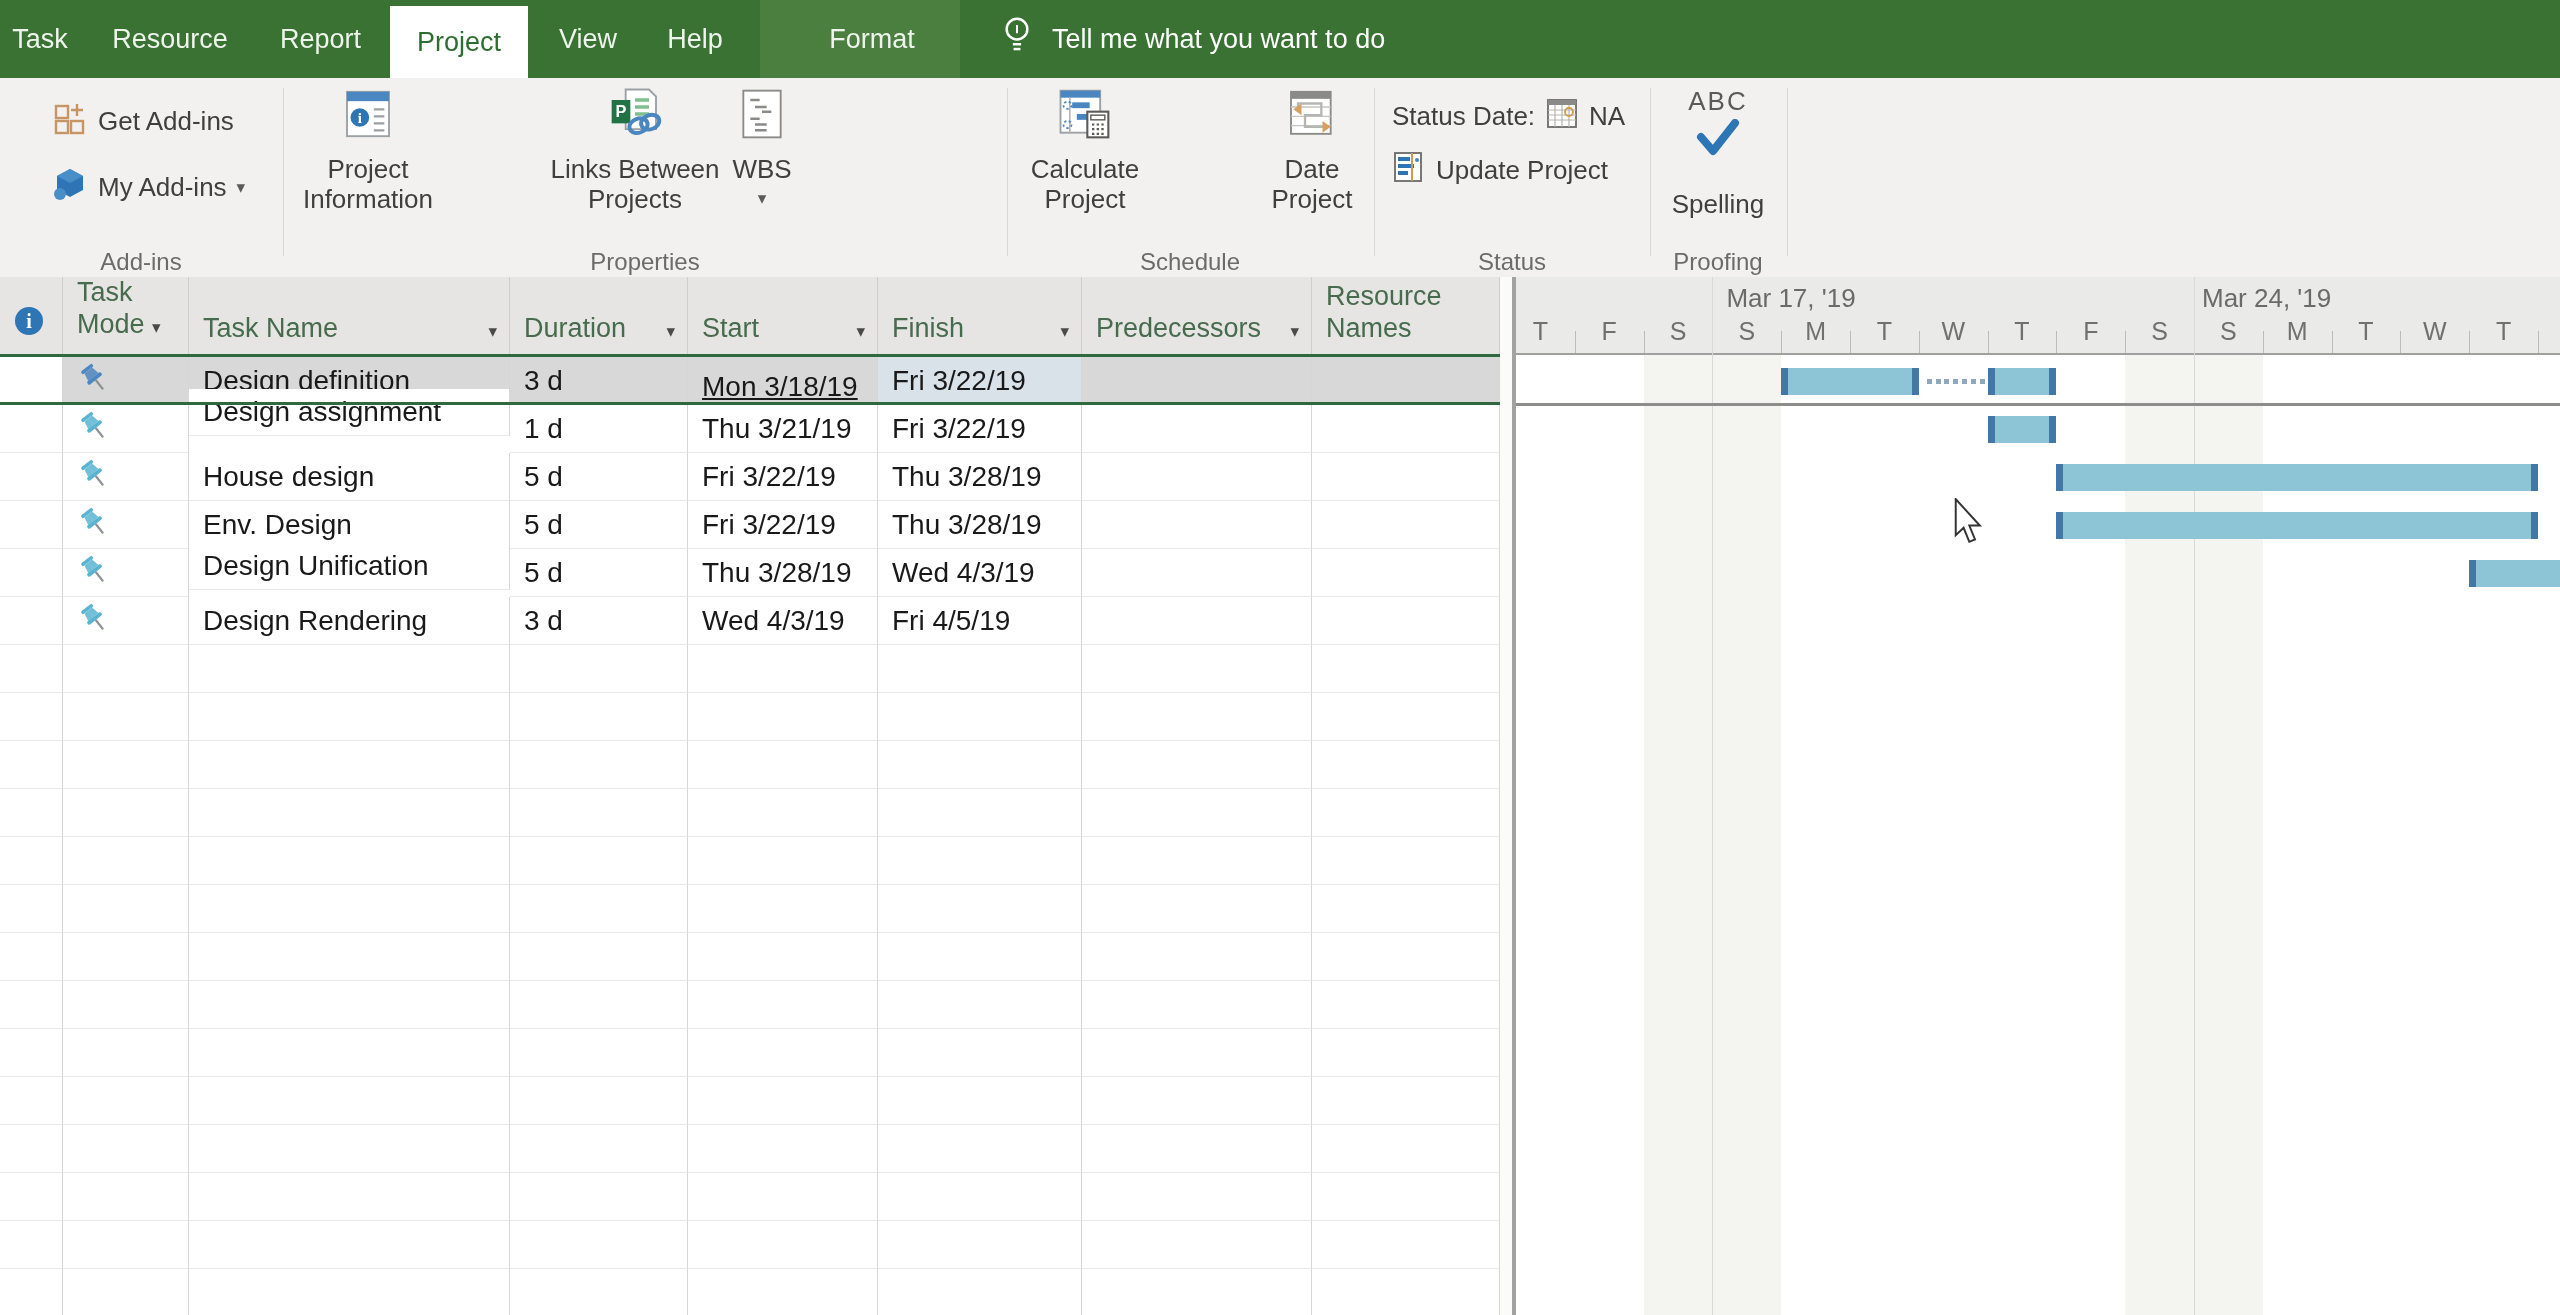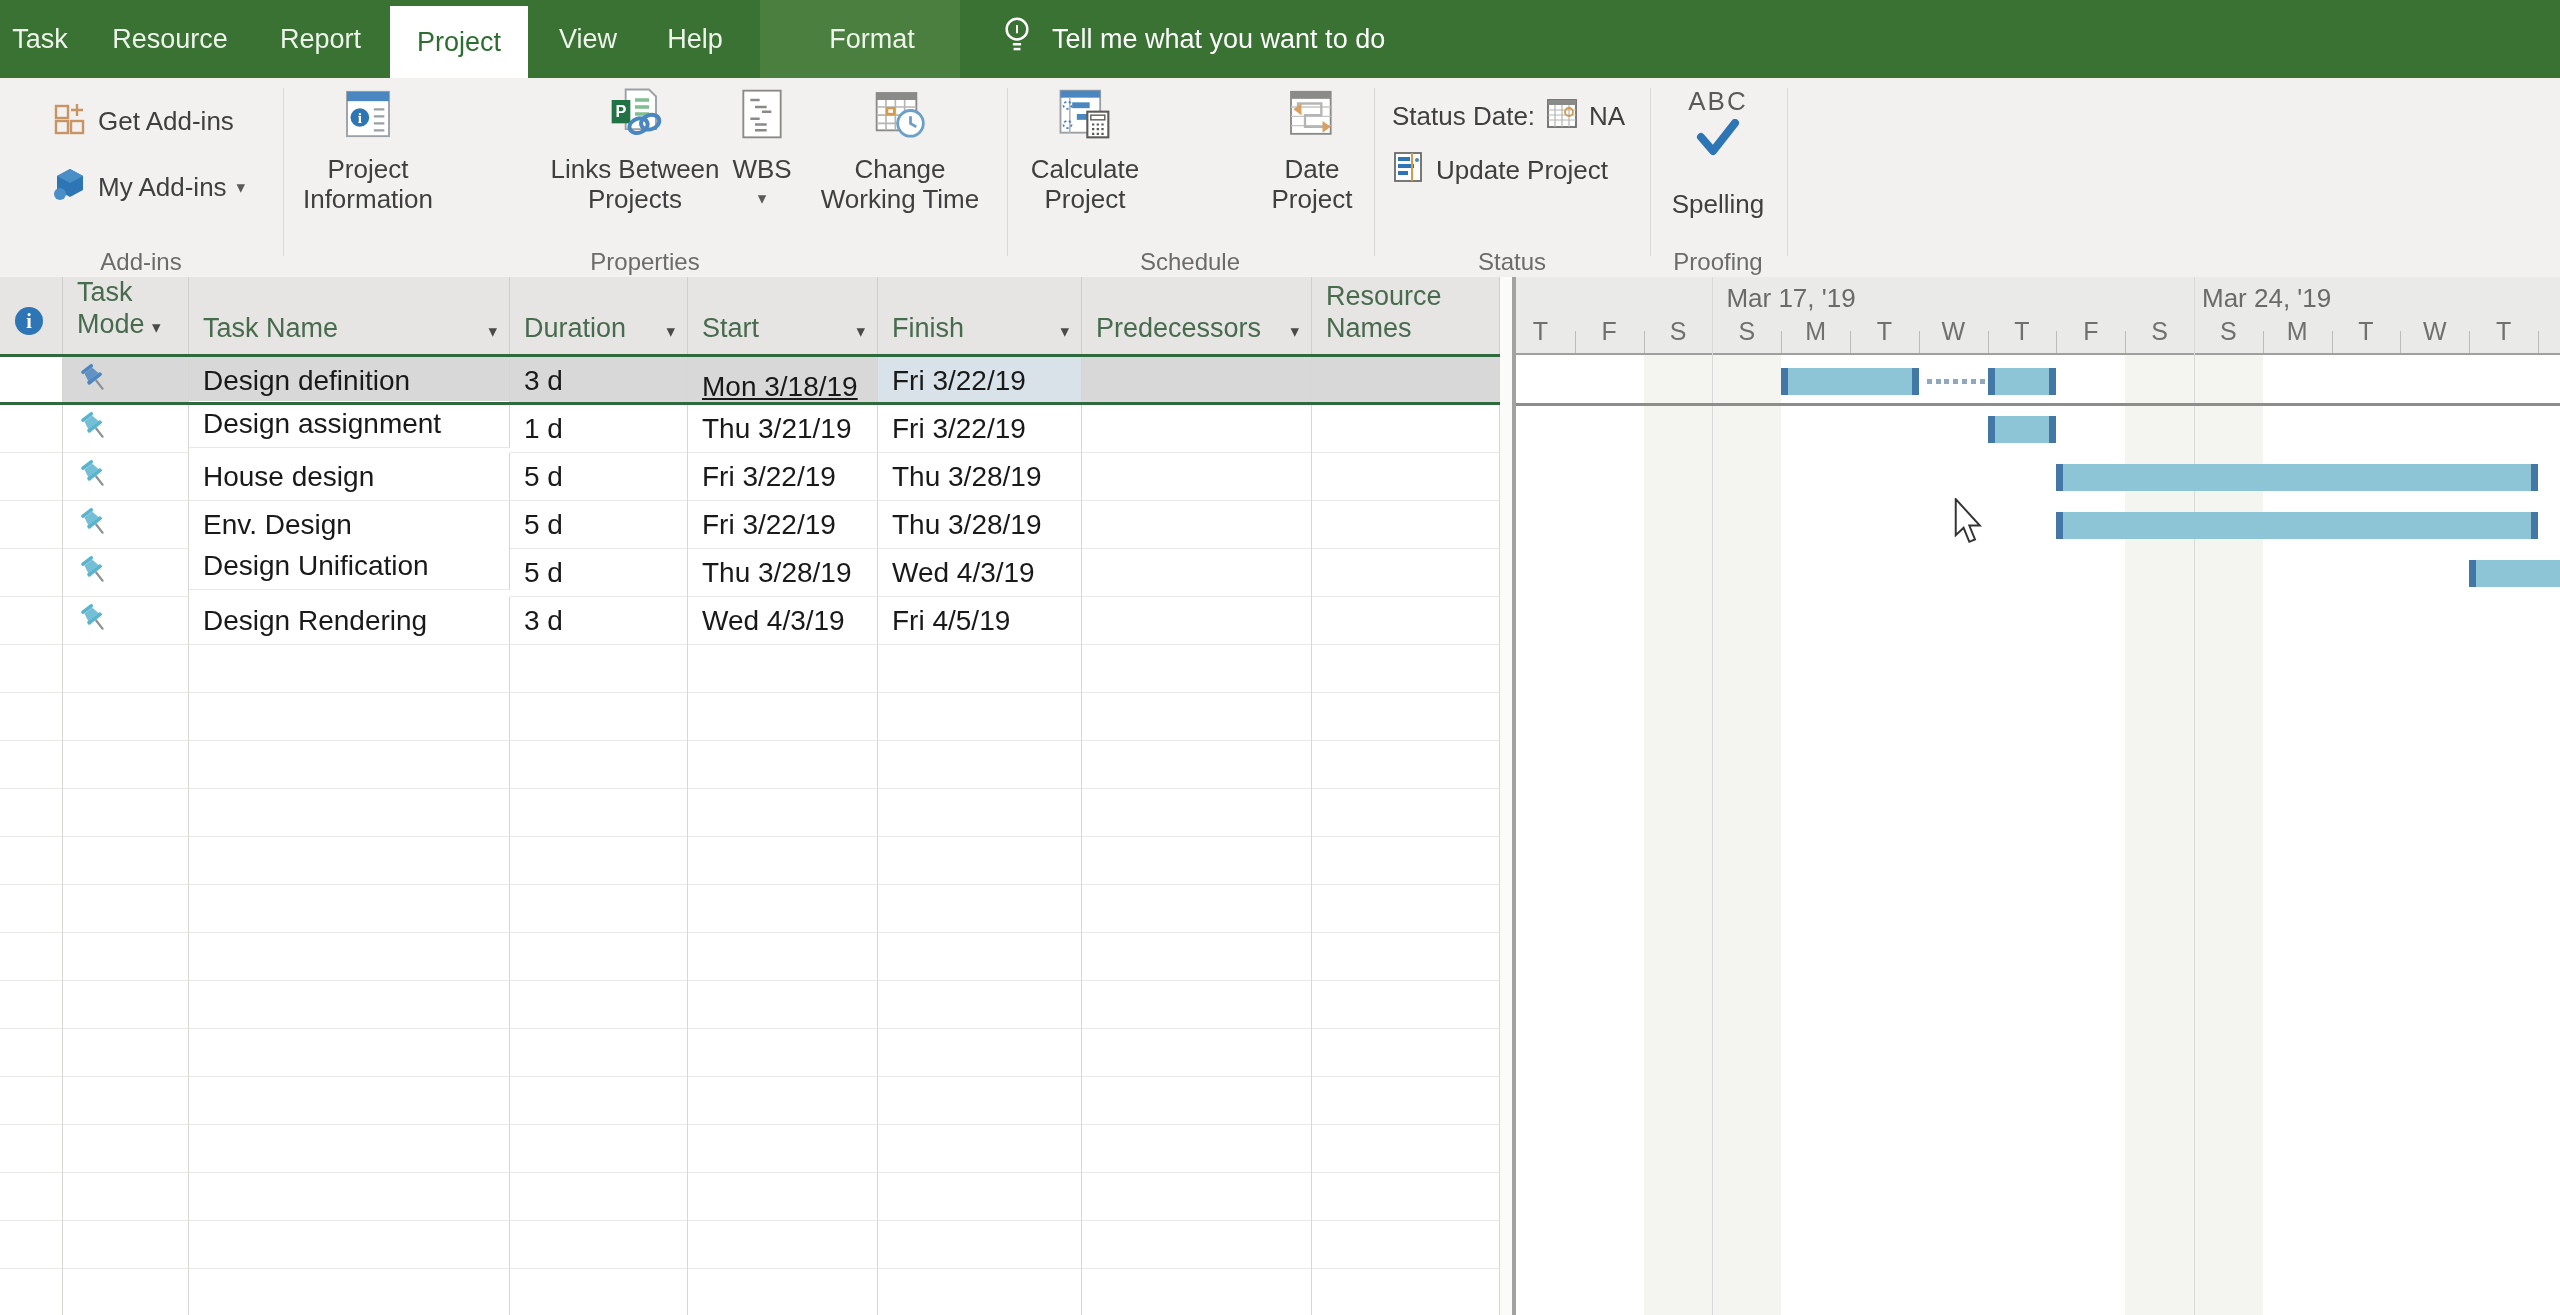--- a/index.html
+++ b/index.html
@@ -138,34 +138,20 @@
     <div class="bigbtn" style="left:727px;width:70px">
       <span>
         <svg width="56" height="56" viewBox="0 0 48 48">
             <rect x="8" y="4" width="32" height="40" fill="#fff" stroke="#8a8a88" stroke-width="1.6"></rect>
             <path d="M14 12h8M18 18h10M24 22h8M14 28h8M18 33h10M18 38h10" stroke="#8a8a88" stroke-width="2.2"></path>
           </svg>
       </span>
       <span class="lbl">WBS</span>
       <span class="dd" style="margin-top:4px">▾</span>
     </div>
-    <div class="bigbtn" style="left:815px;width:170px">
-      <span>
-        <svg width="56" height="56" viewBox="0 0 48 48">
-            <rect x="4" y="6" width="34" height="32" fill="#fff" stroke="#8a8a88" stroke-width="1.6"></rect>
-            <rect x="4" y="6" width="34" height="6" fill="#8a8a88"></rect>
-            <path d="M4 18h34M4 25h34M4 32h34M12 12v26M20 12v26M28 12v26" stroke="#b5b5b3" stroke-width="1.4"></path>
-            <rect x="13" y="19" width="6" height="5" fill="none" stroke="#d49a4a" stroke-width="2"></rect>
-            <circle cx="33" cy="32" r="11" fill="#fff" stroke="#6aa0c8" stroke-width="2.4"></circle>
-            <path d="M33 26v6l5 3" fill="none" stroke="#6aa0c8" stroke-width="2.4"></path>
-          </svg>
-      </span>
-      <span class="lbl">Change</span>
-      <span class="lbl">Working Time</span>
-    </div>
     <div class="glabel" style="left:645px">Properties</div>
 
     <div class="bigbtn" style="left:1025px;width:120px">
       <span>
         <svg width="56" height="56" viewBox="0 0 48 48">
             <rect x="3" y="4" width="34" height="36" fill="#fff" stroke="#9aa0a4" stroke-width="1.6"></rect>
             <rect x="3" y="4" width="34" height="6" fill="#4a86c0"></rect>
             <path d="M11 10v30" stroke="#b5b5b3" stroke-width="1.4"></path>
             <rect x="13" y="14" width="15" height="5" fill="#4a86c0"></rect>
             <ellipse cx="9" cy="16.5" rx="3.5" ry="3" fill="none" stroke="#4a86c0" stroke-width="1.5" stroke-dasharray="2 2"></ellipse>
@@ -295,21 +281,21 @@
           <div class="cell c-mode" style="left: 63px; width: 126px; top: 128px; height: 48px;">
             <svg width="34" height="36" viewBox="0 0 24 26">
               <g transform="rotate(-38 11 11)">
                 <rect x="7" y="2" width="10" height="2.6" rx="1" fill="#5ab4d0"></rect>
                 <path d="M8.5 4.6 h7 l1.2 6 h-9.4 z" fill="#5ab4d0" opacity="0.85"></path>
                 <rect x="5.8" y="10.6" width="12.4" height="2.8" rx="1" fill="#5ab4d0"></rect>
                 <line x1="12" y1="13.4" x2="12" y2="22" stroke="#8a9096" stroke-width="1.6"></line>
               </g>
             </svg>
           </div>
-          <div class="cell c-name" style="left: 189px; width: 321px; top: 124px; height: 47px;">Design assignment</div>
+          <div class="cell c-name" style="left: 189px; width: 321px; top: 112px; height: 47px;">Design assignment</div>
           <div class="cell c-duration" style="left: 510px; width: 178px; top: 128px; height: 48px;">1 d</div>
           <div class="cell c-start" style="left: 688px; width: 190px; top: 128px; height: 48px;">Thu 3/21/19</div>
           <div class="cell c-finish" style="left: 878px; width: 204px; top: 128px; height: 48px;">Fri 3/22/19</div>
           <div class="cell c-predecessors" style="left: 1082px; width: 230px; top: 128px; height: 48px;"></div>
           <div class="cell c-resources" style="left: 1312px; width: 188px; top: 128px; height: 48px;"></div>
         </div>
         <div>
           <div class="cell c-info" style="left: 0px; width: 63px; top: 176px; height: 48px;"></div>
           <div class="cell c-mode" style="left: 63px; width: 126px; top: 176px; height: 48px;">
             <svg width="34" height="36" viewBox="0 0 24 26">

